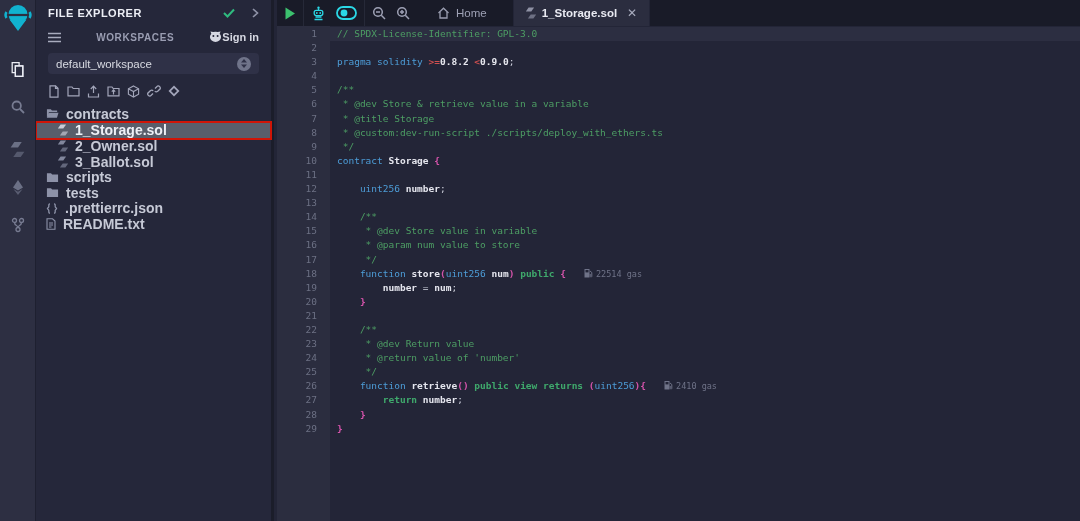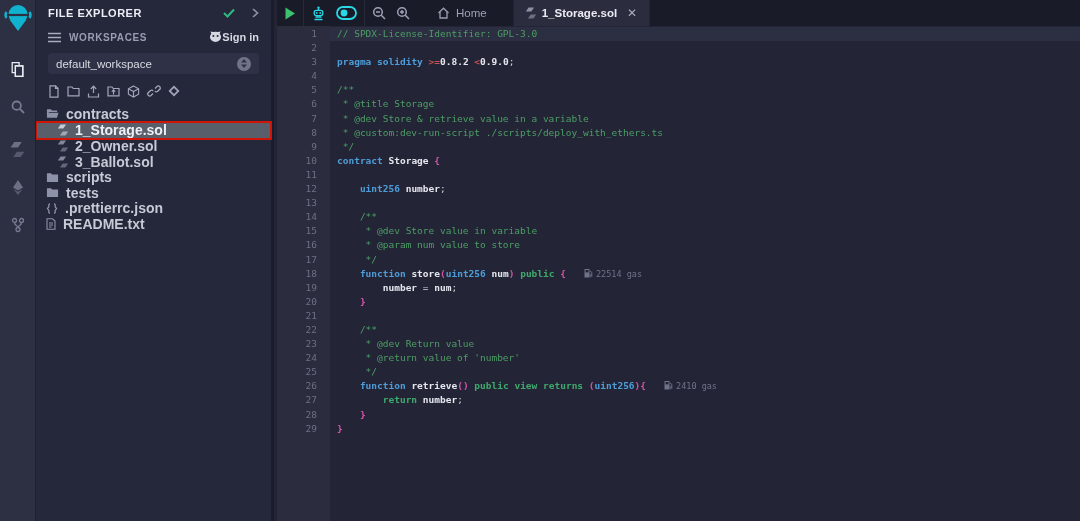--- a/index.html
+++ b/index.html
@@ -22,21 +22,21 @@
   .side-panel {
     position:absolute; left:36px; top:0; width:238px; height:521px;
     background:#25273a; border-right:3px solid #1b1d2a; z-index:4;
   }
   .fe-header { display:flex; align-items:center; height:26px; padding:6px 12px; }
   .fe-title { flex:1; color:#eceef5; font-size:11px; font-weight:bold; letter-spacing:.5px; }
   .fe-check { color:#2fbb7f; margin-right:16px; }
   .fe-chevron { color:#8e91a6; }
   .ws-row { display:flex; align-items:center; height:22px; padding:0 12px; gap:8px; }
   .ws-burger { color:#a9acbe; display:flex; }
-  .ws-label { flex:1; color:#9a9db2; font-size:10px; font-weight:bold; letter-spacing:.6px; }
+  .ws-label { flex:1; color:#9a9db2; font-size:10px; font-weight:bold; letter-spacing:.6px;text-align:center; }
   .ws-signin { display:flex; align-items:center; color:#d6d8e2; font-size:11px; font-weight:bold; cursor:pointer; }
   .ws-select {
     margin:5px 12px 0; height:21px; background:#2f3147; border-radius:4px;
     display:flex; align-items:center; padding:0 8px; cursor:pointer;
   }
   .ws-select-value { color:#d8dae2; font-size:11.5px; }
   .ws-select-badge {
     margin-left:auto; width:14px; height:14px; border-radius:50%;
     background:#70748a; display:flex; align-items:center; justify-content:center; color:#2f3147;
   }
@@ -69,21 +69,21 @@
   .tab .close { color:#a9acbe; font-size:12px; margin-left:4px; font-weight:normal; }
   .tab .ticon { display:flex; color:#9a9db0; }
   
   .editor { position:absolute; left:0; top:26px; right:0; bottom:0; }
   .gutter { position:absolute; left:0; top:0; width:53px; height:100%; background:#2b2d3f; padding-top:1px; }
   .ln { height:14.1px; line-height:14.1px; font-family:"DejaVu Sans Mono",monospace; font-size:9.5px; color:#6c7084; text-align:right; padding-right:13px; }
   .current-line { position:absolute; left:53px; right:0; top:1px; height:14.1px; background:#2c2e41; }
   .code { position:absolute; left:60px; top:1px; right:0; }
   .cl { height:14.1px; line-height:14.1px; font-family:"DejaVu Sans Mono",monospace; font-size:9.5px; white-space:pre; color:#cfd2de; }
   .tk-c { color:#4d9e64; }
-  .tk-k { color:#4d9dd8; font-weight:bold; }
+  .tk-k { color:#4d9dd8; font-weight:normal; }
   .tk-k2 { color:#3fa96c; font-weight:bold; }
   .tk-o { color:#cd4f4f; font-weight:bold; }
   .tk-n { color:#e6e7ee; font-weight:bold; }
   .tk-b { color:#d553ab; font-weight:bold; }
   .tk-i { color:#e5e6ee; font-weight:bold; }
   .tk-p { color:#cfd2de; }
   .gas { color:#6f7388; font-size:8.5px; margin-left:18px; font-weight:normal; }
   .gas svg { vertical-align:-1px; margin-right:3px; }
 </style>
 </head>
@@ -388,22 +388,22 @@
         <div class="ln">27</div>
         <div class="ln">28</div>
         <div class="ln">29</div>
       </div>
     <div class="code" id="code">
         <div class="cl"><span class="tk-c">// SPDX-License-Identifier: GPL-3.0</span></div>
         <div class="cl"></div>
         <div class="cl"><span class="tk-k">pragma</span><span class="tk-p"> </span><span class="tk-k">solidity</span><span class="tk-p"> </span><span class="tk-o">&gt;=</span><span class="tk-n">0.8.2</span><span class="tk-p"> </span><span class="tk-o">&lt;</span><span class="tk-n">0.9.0</span><span class="tk-p">;</span></div>
         <div class="cl"></div>
         <div class="cl"><span class="tk-c">/**</span></div>
+        <div class="cl"><span class="tk-c"> * @dev Store &amp; retrieve value in a variable</span></div>
         <div class="cl"><span class="tk-c"> * @title Storage</span></div>
-        <div class="cl"><span class="tk-c"> * @dev Store &amp; retrieve value in a variable</span></div>
         <div class="cl"><span class="tk-c"> * @custom:dev-run-script ./scripts/deploy_with_ethers.ts</span></div>
         <div class="cl"><span class="tk-c"> */</span></div>
         <div class="cl"><span class="tk-k">contract</span><span class="tk-p"> </span><span class="tk-i">Storage</span><span class="tk-p"> </span><span class="tk-b">{</span></div>
         <div class="cl"></div>
         <div class="cl"><span class="tk-p">    </span><span class="tk-k">uint256</span><span class="tk-p"> </span><span class="tk-i">number</span><span class="tk-p">;</span></div>
         <div class="cl"></div>
         <div class="cl"><span class="tk-c">    /**</span></div>
         <div class="cl"><span class="tk-c">     * @dev Store value in variable</span></div>
         <div class="cl"><span class="tk-c">     * @param num value to store</span></div>
         <div class="cl"><span class="tk-c">     */</span></div>

